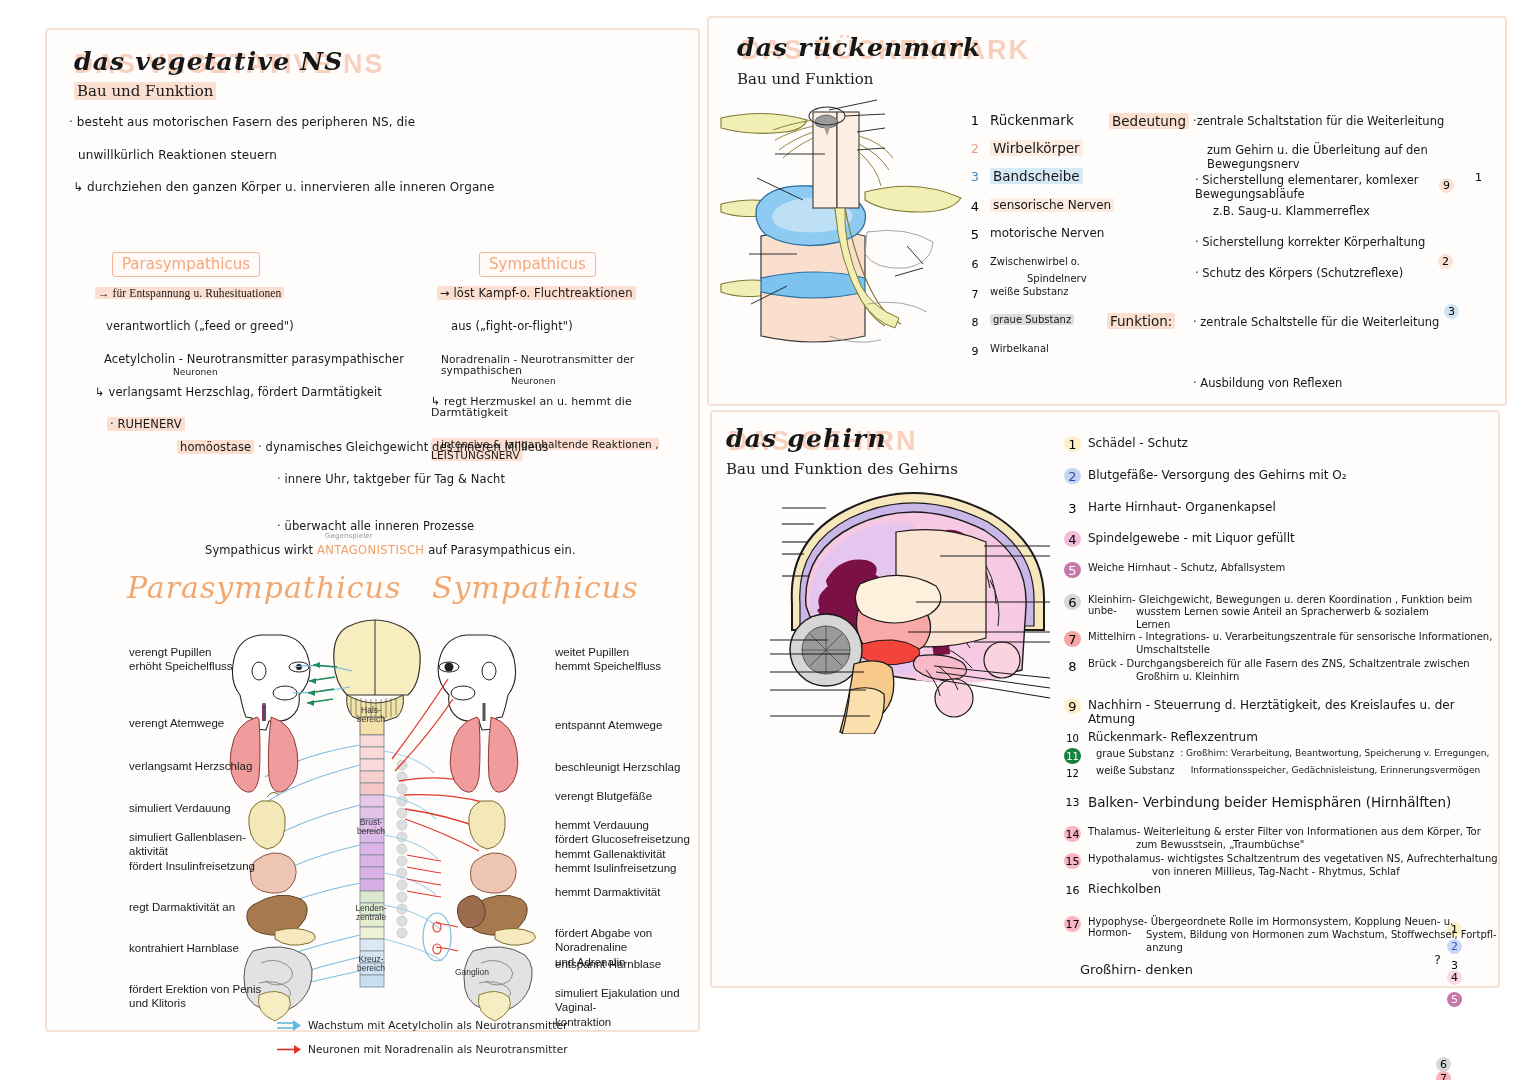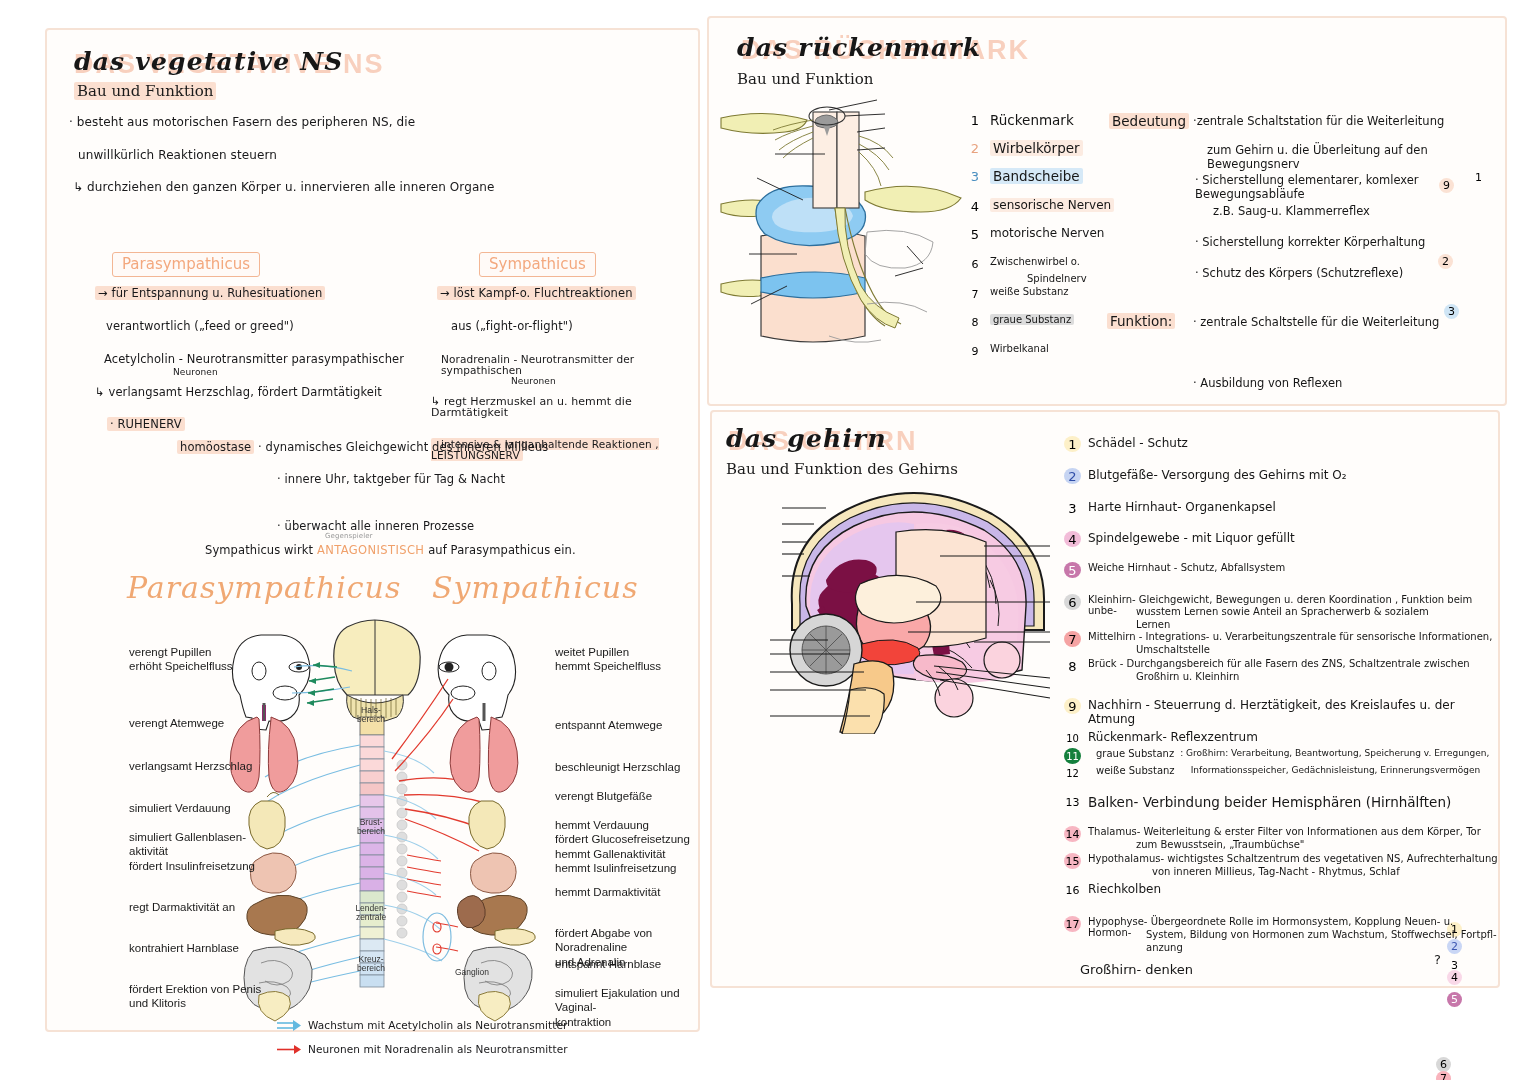--- a/index.html
+++ b/index.html
@@ -143,21 +143,21 @@
       <div style="margin-left:4px;">
         <span>↳</span>
         <span>durchziehen den ganzen Körper u. innervieren alle inneren Organe</span>
       </div>
     </div>
 
     <div style="position:absolute;left:65px;top:222px;">
       <span class="box-label">Parasympathicus</span>
     </div>
     <div class="hw" style="position:absolute;left:48px;top:258px;font-size:11.5px;line-height:1;">
-      <div style="margin-bottom:21px;"><span class="hl">→ für Entspannung u. Ruhesituationen</span></div>
+      <div style="margin-bottom:21px;font-family:Liberation Serif, serif;"><span class="hl">→ für Entspannung u. Ruhesituationen</span></div>
       <div style="margin-left:11px;margin-bottom:22px;"><span>verantwortlich („feed or greed")</span></div>
       <div style="margin-left:9px;margin-bottom:2px;"><span>Acetylcholin - Neurotransmitter parasympathischer</span></div>
       <div style="margin-left:78px;margin-bottom:10px;font-size:9px;"><span>Neuronen</span></div>
       <div style="margin-left:0px;margin-bottom:21px;"><span>↳ verlangsamt Herzschlag, fördert Darmtätigkeit</span></div>
       <div style="margin-left:12px;"><span class="hl">· RUHENERV</span></div>
     </div>
 
     <div style="position:absolute;left:432px;top:222px;">
       <span class="box-label">Sympathicus</span>
     </div>

